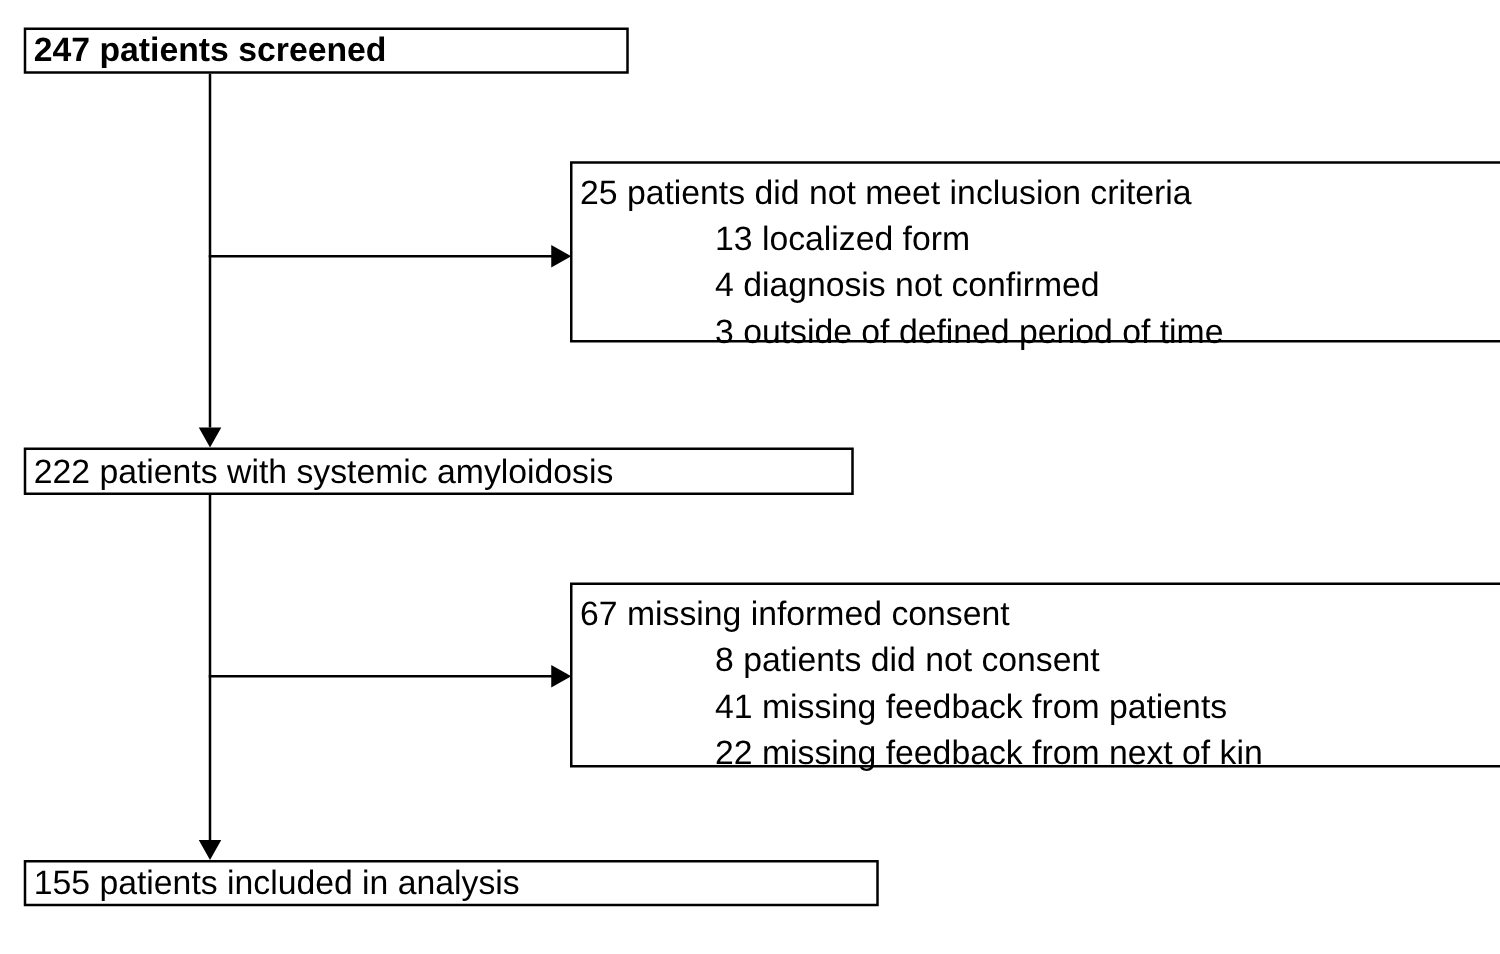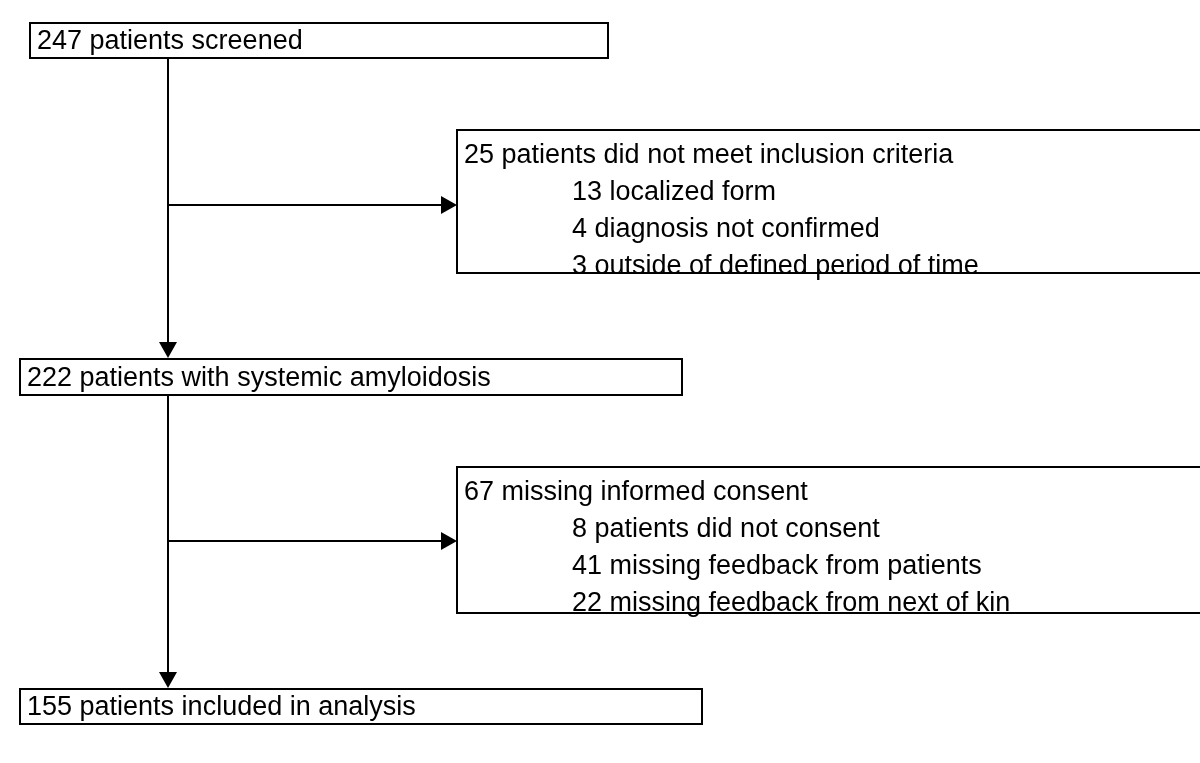--- a/index.html
+++ b/index.html
@@ -71,21 +71,21 @@
     border-top: 9px solid transparent;
     border-bottom: 9px solid transparent;
     border-left: 16px solid #000000;
   }
 </style>
 </head>
 <body>
 
 <div id="canvas">
 
-  <div class="flow-box main-box" style="left:29px; top:22px; width:580px; height:37px;">
+  <div class="flow-box main-box" style="left:19px; top:22px; width:484px; height:37px;font-weight:bold;">
     <span class="line">247 patients screened</span>
   </div>
 
   <div class="v-line" style="left:167px; top:59px; height:283px;"></div>
   <div class="arrow-down" style="left:159px; top:342px;"></div>
 
   <div class="h-line" style="left:167px; top:204px; width:280px;"></div>
   <div class="arrow-right" style="left:441px; top:196px;"></div>
 
   <div class="flow-box side-box" style="left:456px; top:129px; width:819px; height:145px;">

